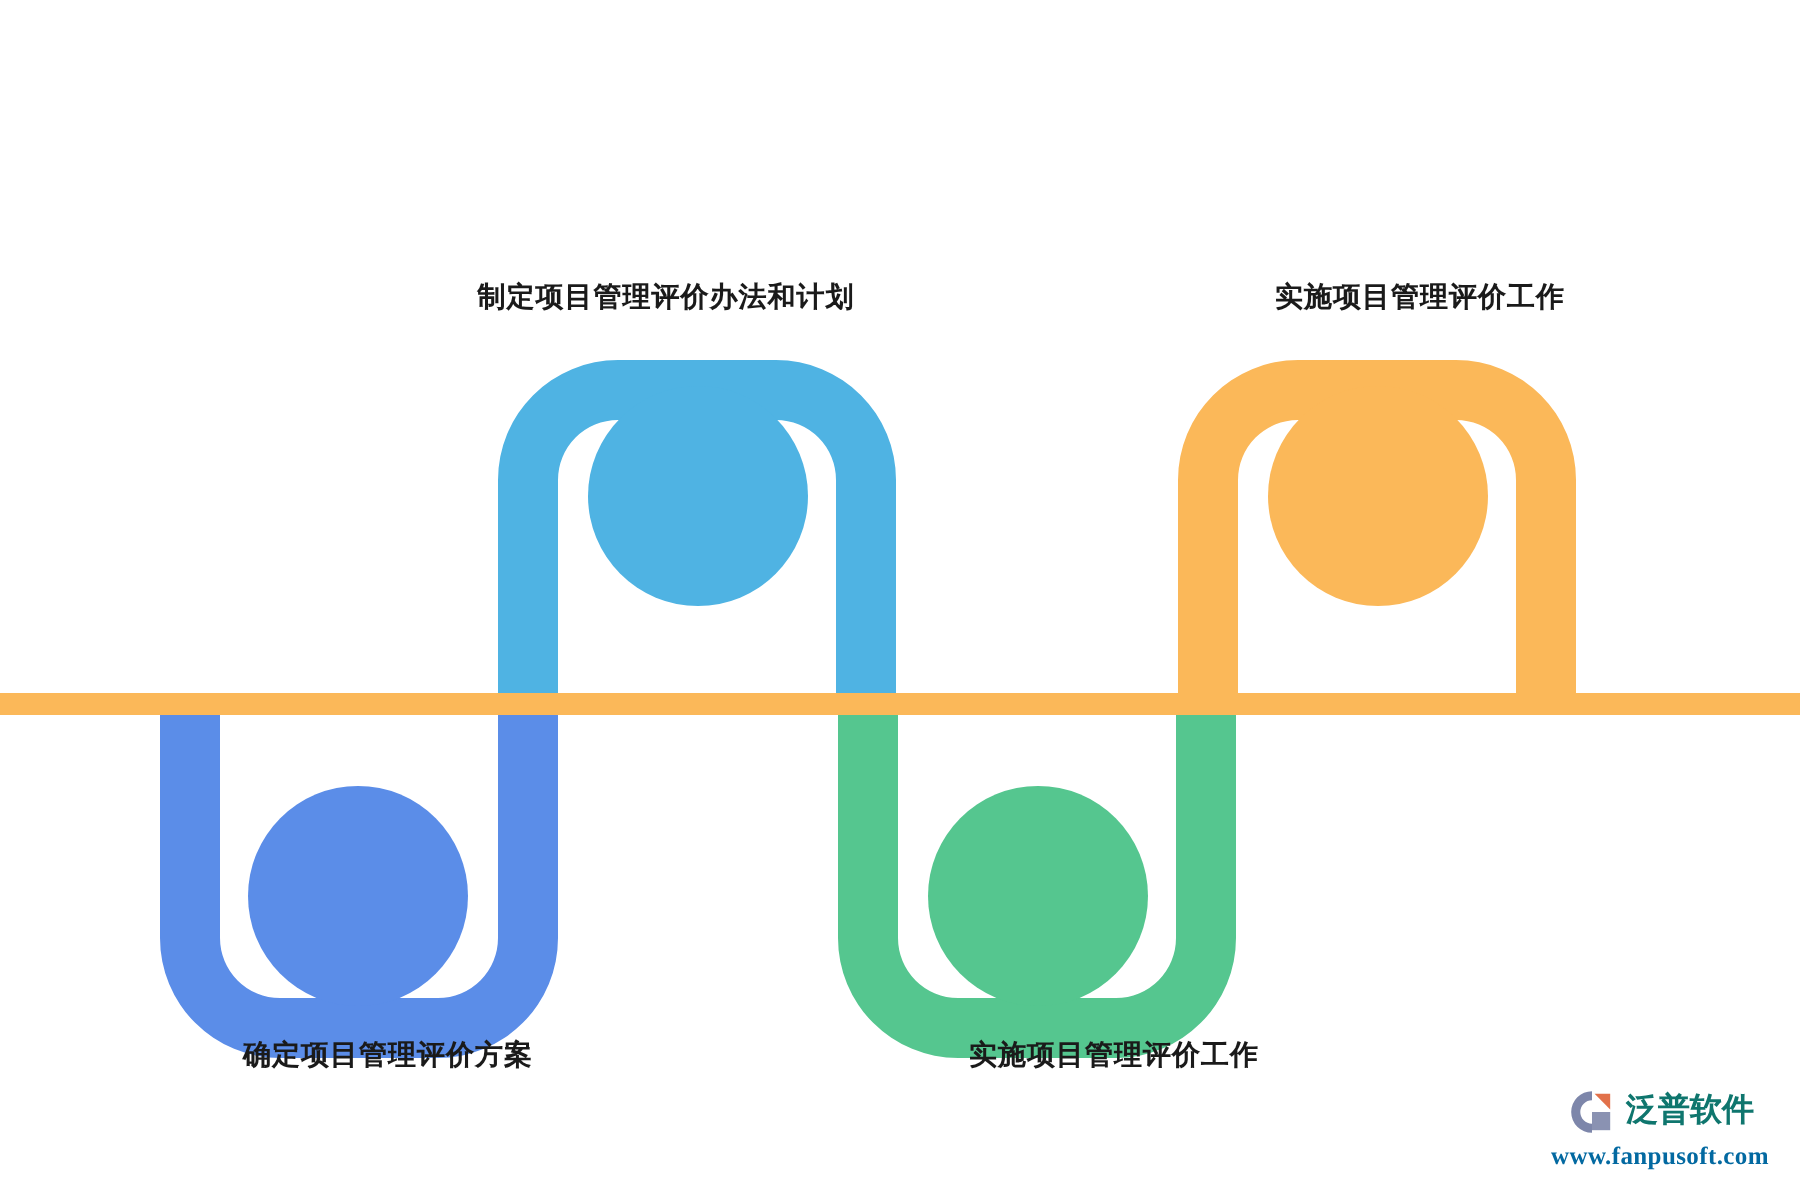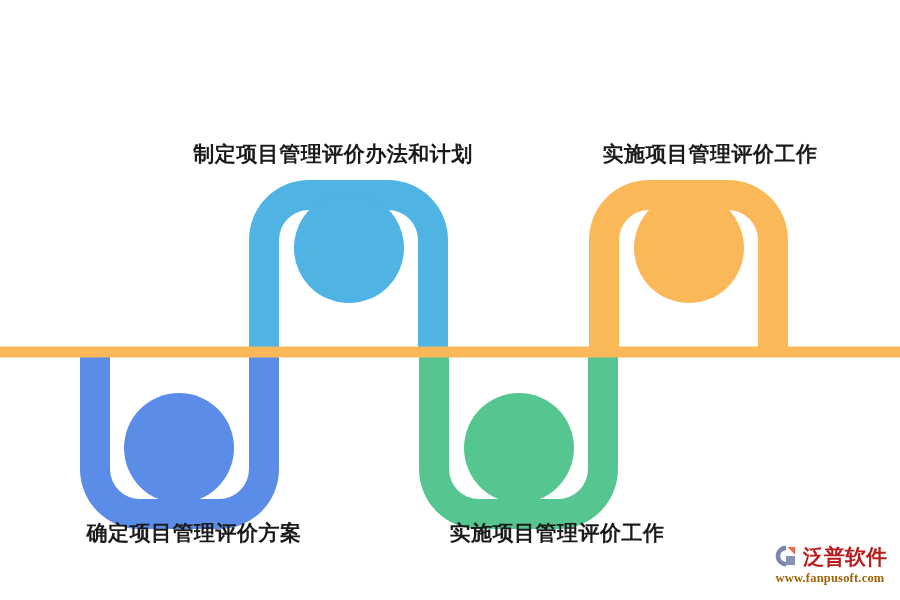--- a/index.html
+++ b/index.html
@@ -19,21 +19,21 @@
   }
   #diagram-svg {
     position: absolute;
     left: 0;
     top: 0;
     width: 900px;
     height: 600px;
   }
   .node-label {
     position: absolute;
-    font-size: 21px;
+    font-size: 14px;
     font-weight: 700;
     color: #1a1a1a;
     letter-spacing: 0.5px;
     white-space: nowrap;
     text-align: center;
     transform: translateX(-50%);
   }
   #label-top-1 { left: 333px; top: 140px; }
   #label-top-2 { left: 710px; top: 140px; }
   #label-bottom-1 { left: 194px; top: 519px; }
@@ -55,30 +55,30 @@
     display: flex;
     align-items: center;
     gap: 4px;
   }
   .logo-mark {
     width: 26px;
     height: 26px;
     flex: 0 0 auto;
   }
   .logo-name {
-    font-size: 21px;
+    font-size: 16px;
     font-weight: 700;
-    color: #b91c1c;
+    color: #0f766e;
     letter-spacing: 0px;
     line-height: 1;
   }
   .logo-url {
     font-size: 12.5px;
     font-weight: 700;
-    color: #a16207;
+    color: #0369a1;
     letter-spacing: 0.2px;
     line-height: 1;
     margin-top: 3px;
     font-family: "Liberation Serif", "DejaVu Serif", serif;
   }
 </style>
 </head>
 <body>
 
 <div id="canvas">

